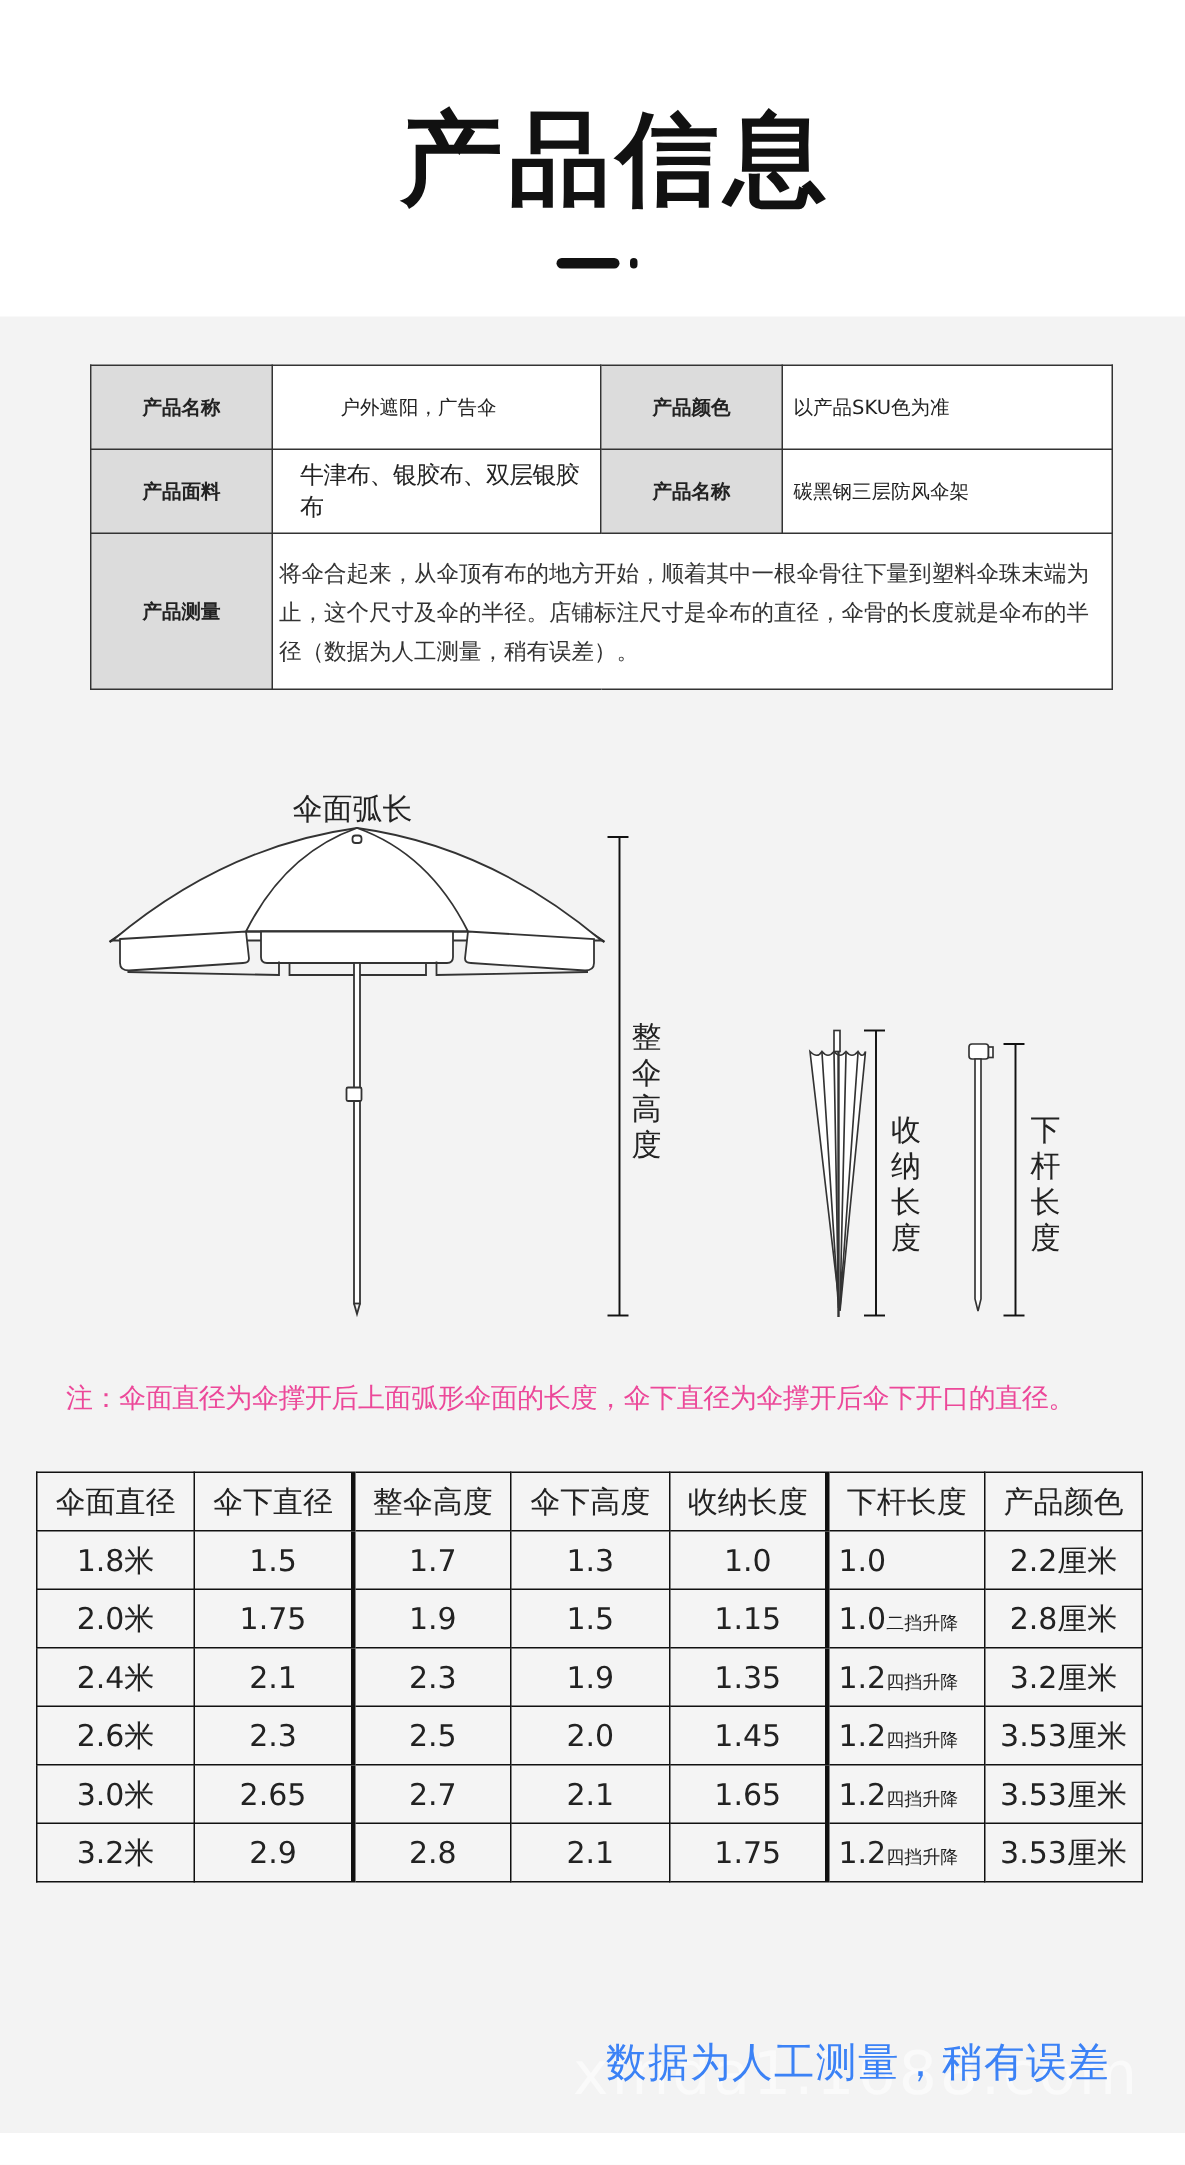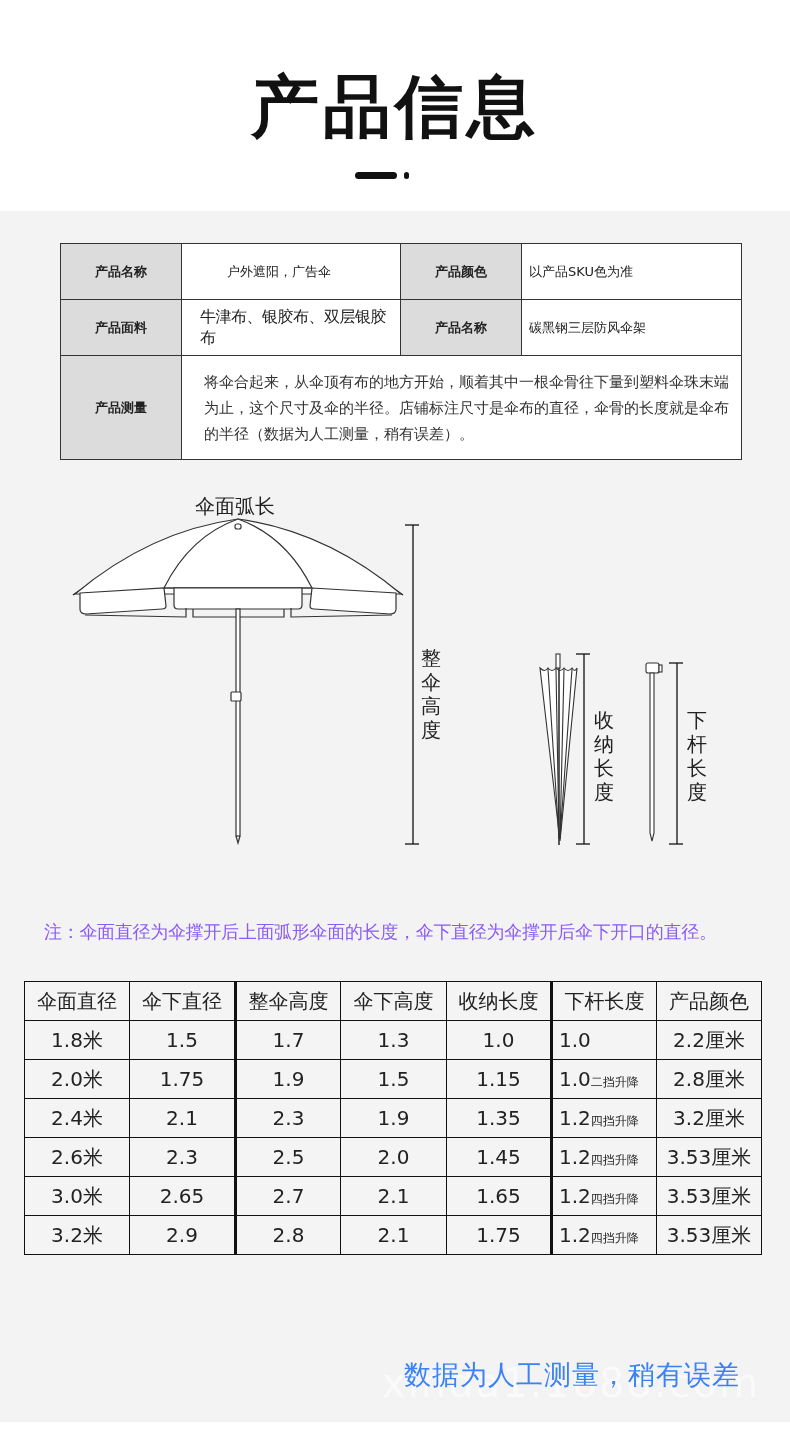--- a/index.html
+++ b/index.html
@@ -1,42 +1,42 @@
 <!DOCTYPE html>
 <html><head>
 <meta charset="utf-8">
 <style>
   * { box-sizing: border-box; margin: 0; padding: 0; }
   html, body { width: 790px; height: 1443px; background: #fff; overflow: hidden; }
   body { font-family: "DejaVu Sans", "Liberation Sans", sans-serif; color: #222; position: relative; }
 
-  .header { position: absolute; left: 0; top: 0; width: 636px; height: 211px; background: #fff; }
+  .header { position: absolute; left: 16px; top: 0; width: 636px; height: 211px; background: #fff; }
   .title { position: absolute; left: 0; top: 66px; width: 790px; text-align: center; font-size: 68px; font-weight: bold; letter-spacing: 4px; color: #111; line-height: 82px; }
   .title-dash { position: absolute; left: 235px; top: 172px; width: 42px; height: 7px; border-radius: 4px; background: #111; }
   .title-dot { position: absolute; left: 284px; top: 172px; width: 5px; height: 7px; border-radius: 3px; background: #111; }
 
   .gray { position: absolute; left: 0; top: 211px; width: 790px; height: 1211px; background: #f3f3f3; }
   .footer-white { position: absolute; left: 0; top: 1422px; width: 790px; height: 21px; background: #fff; }
 
   
   .info { position: absolute; left: 60px; top: 243px; width: 682px; border-collapse: collapse; background: #fff; }
   .info td { border: 1.5px solid #333; font-size: 13px; color: #222; vertical-align: middle; }
   .info td.lbl { background: #dcdcdc; font-weight: bold; text-align: center; width: 121px; }
   .info td.val { padding-left: 7px; }
   .info tr.r1, .info tr.r2 { height: 56px; }
   .info tr.r3 { height: 104px; }
   .info td.val.small { font-size: 16px; letter-spacing: -0.5px; padding-left: 18px; }
-  .info td.para { font-size: 15px; line-height: 26px; padding: 0 10px 0 22px; color: #333; }
+  .info td.para { font-size: 15px; line-height: 26px; padding: 0 10px 0 4px; color: #333; }
 
   
-  .diagram { position: absolute; left: 0; top: 471px; width: 644px; height: 390px; padding-left: 24px; }
+  .diagram { position: absolute; left: 0; top: 504px; width: 644px; height: 390px; padding-left: 24px; }
   .dlabel { position: absolute; font-size: 20px; color: #222; line-height: 24px; }
   .vlabel { width: 24px; text-align: center; word-break: break-all; }
 
-  .note { position: absolute; left: 44px; top: 920px; font-size: 18px; color: #8b5cf6; white-space: nowrap; letter-spacing: -0.3px; }
+  .note { position: absolute; left: 44px; top: 920px; font-size: 18px; color: #ec4899; white-space: nowrap; letter-spacing: -0.3px; }
 
   
   .sizes { position: absolute; left: 24px; top: 981px; width: 738px; border-collapse: collapse; background: #f4f4f4; }
   .sizes th, .sizes td { border: 1.5px solid #111; height: 39px; text-align: center; font-size: 20px; color: #222; font-weight: normal; }
   .sizes th { font-size: 20px; }
   .sizes td.thickL, .sizes th.thickL { border-left: 3px solid #111; }
   .sizes td.rod { text-align: left; padding-left: 6px; }
   .sizes .rod-note { font-size: 12px; }
 
   .bottom-note { position: absolute; left: 404px; top: 1357px; font-size: 27px; color: #3b82f6; white-space: nowrap; letter-spacing: 1px; }

